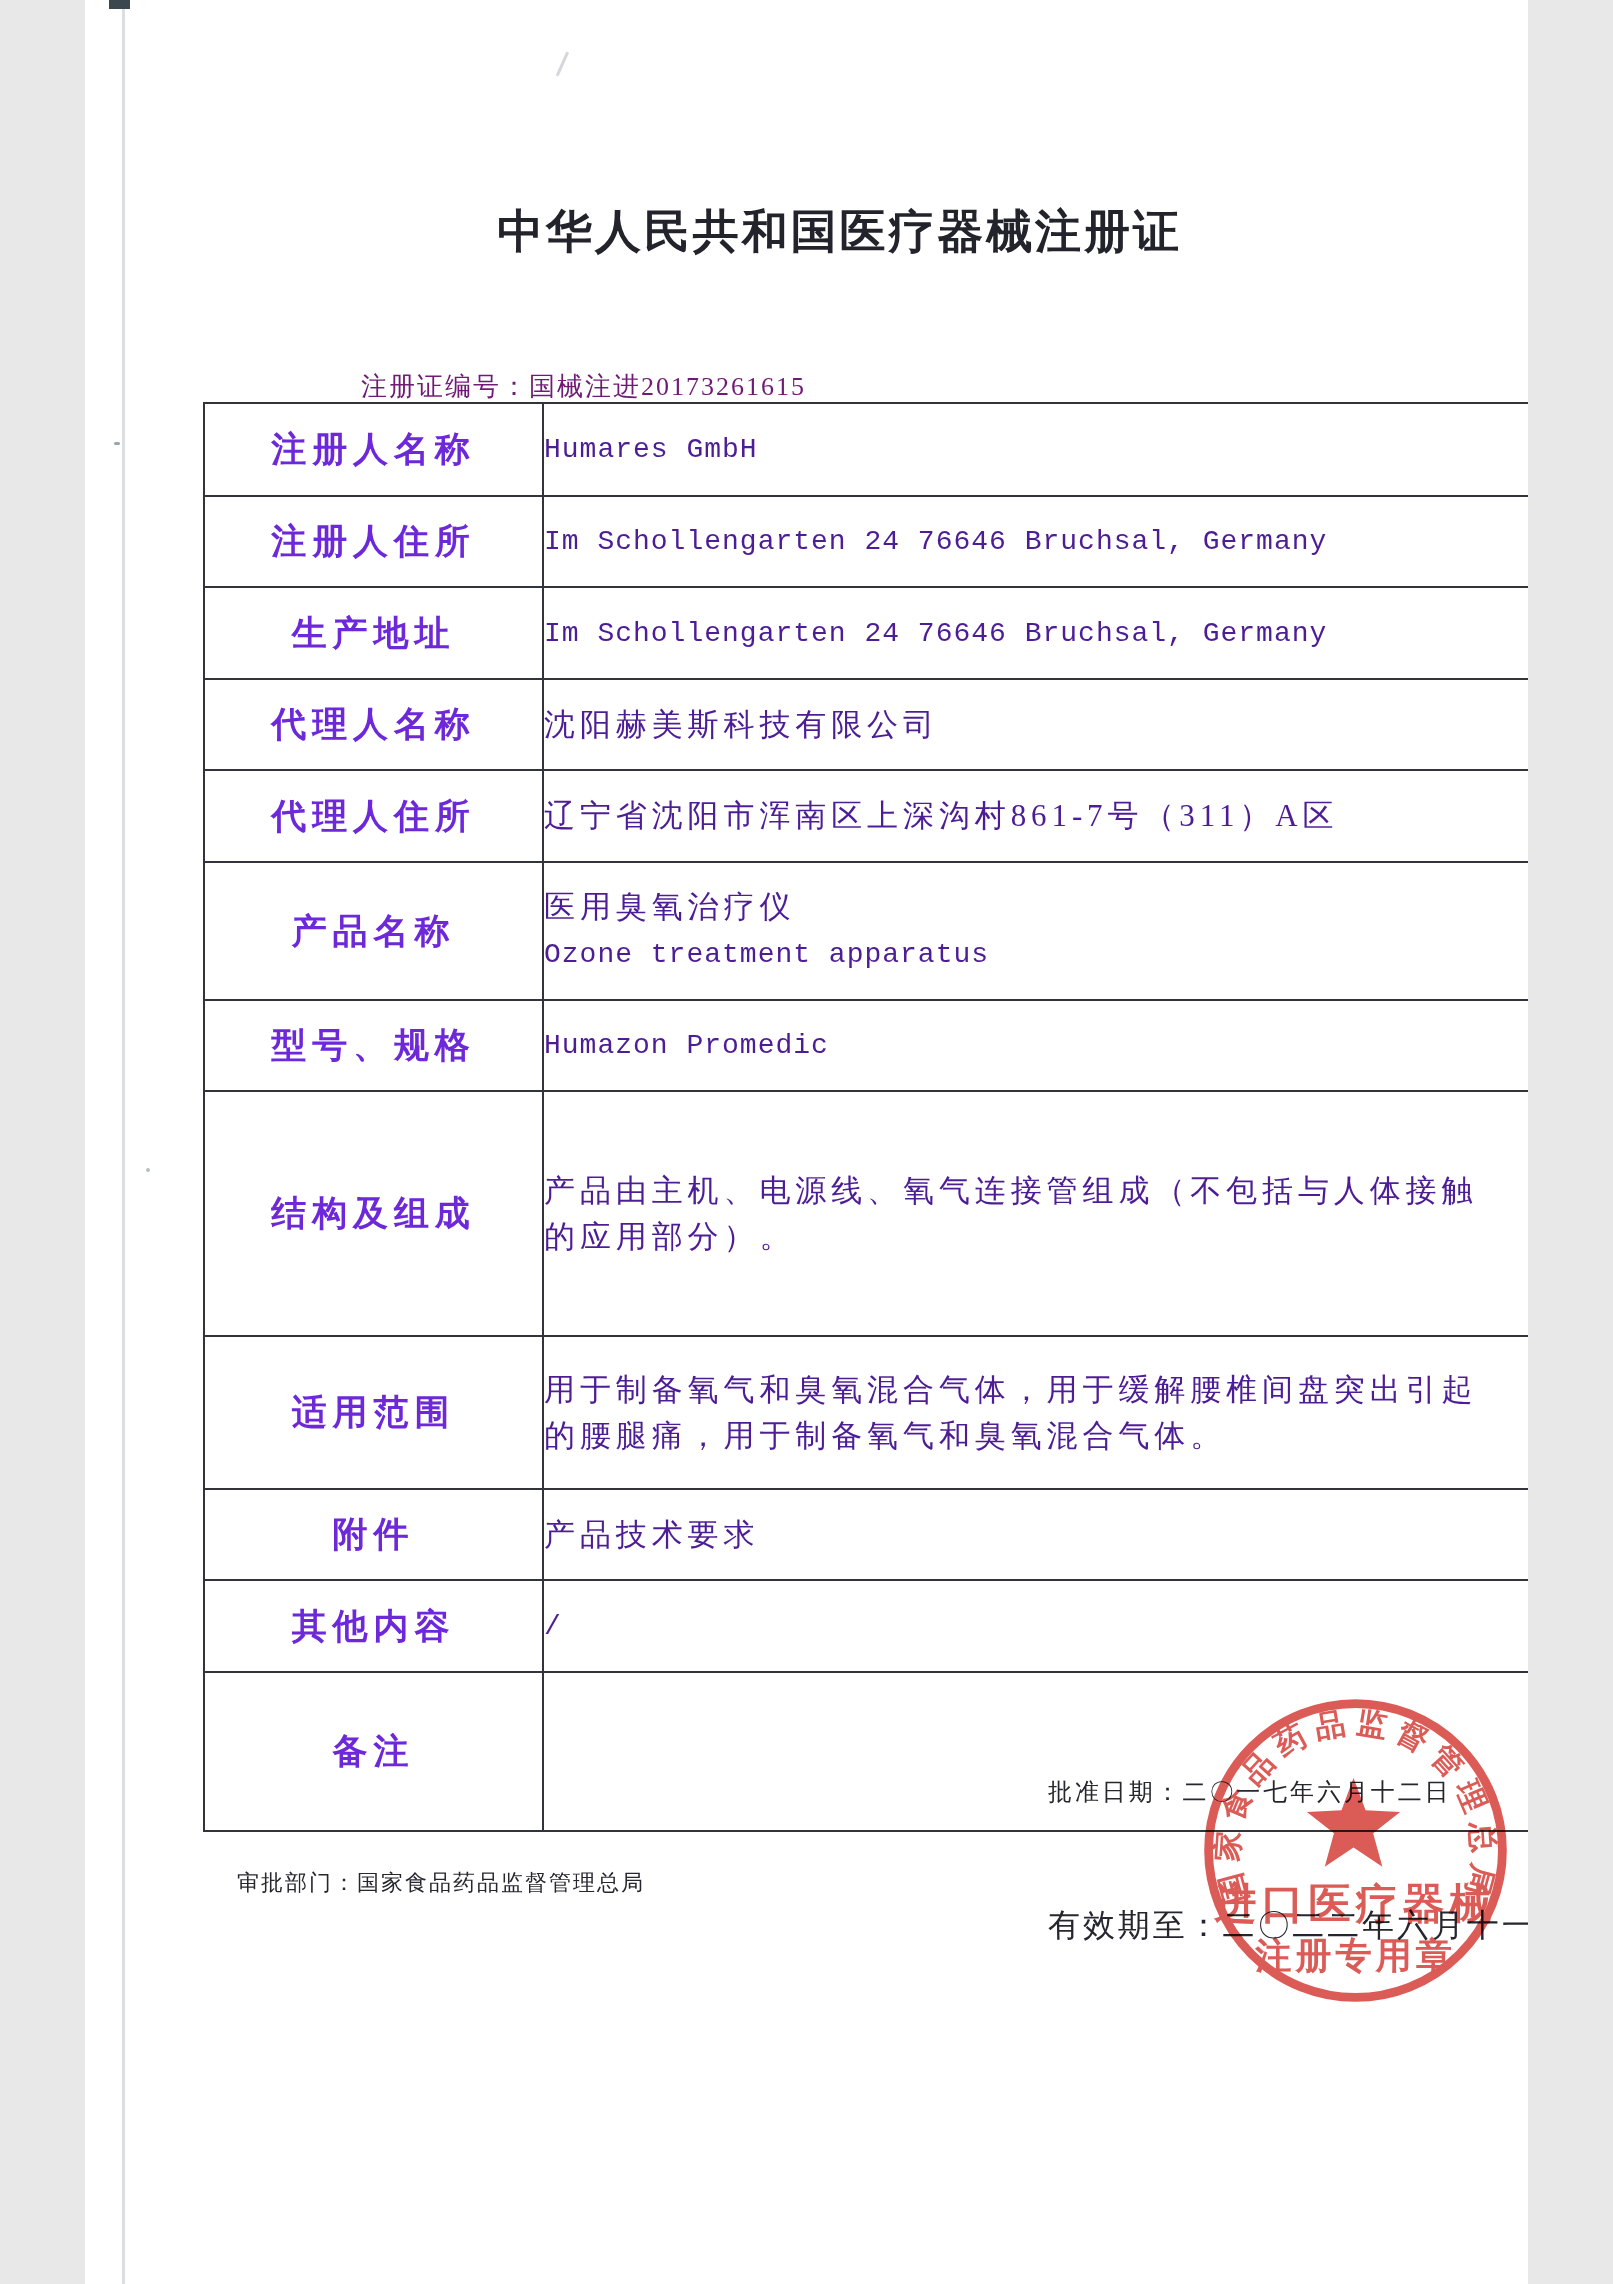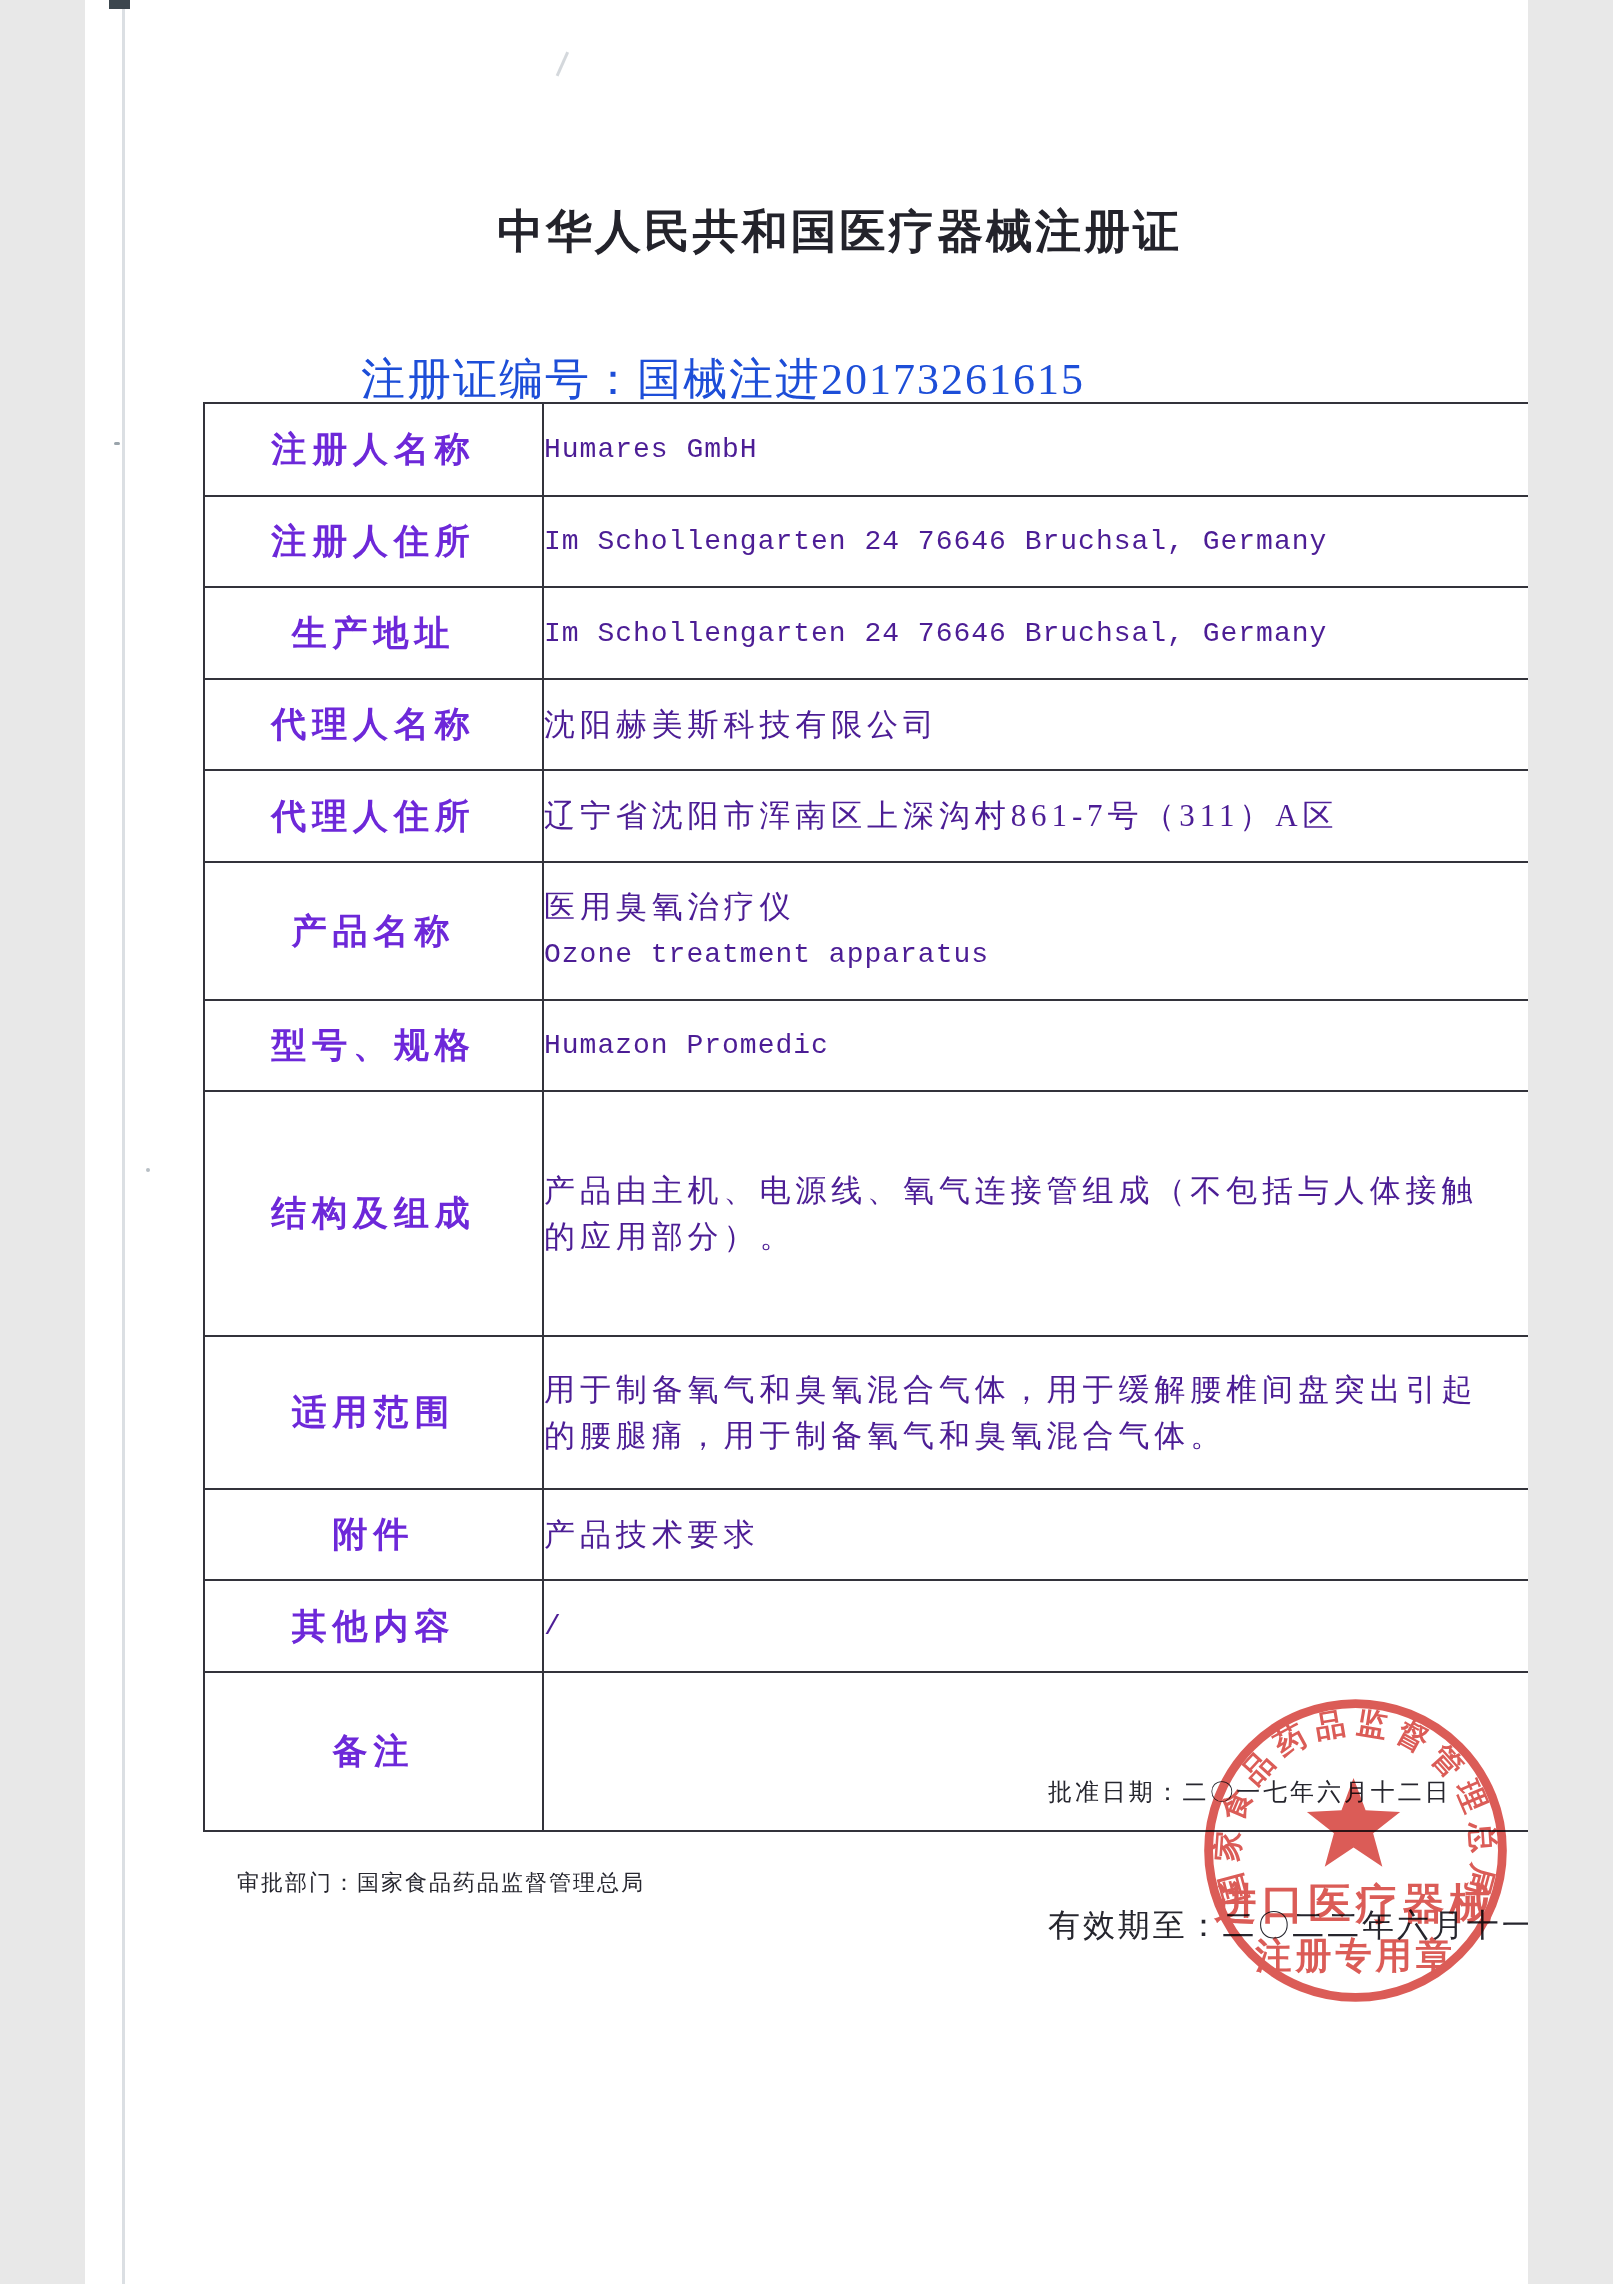--- a/index.html
+++ b/index.html
@@ -19,22 +19,22 @@
   .speck2{position:absolute;left:61px;top:1168px;width:3.9px;height:3.9px;background:#b7bfc5;border-radius:2px;}
   .smudge{position:absolute;left:476px;top:51px;width:2.9px;height:25.5px;background:#c9ced3;transform:rotate(24deg);opacity:.8;}
 
   .title{
     position:absolute;left:0;top:201px;width:1509px;
     text-align:center;
     font-size:46px;font-weight:bold;letter-spacing:2.9px;
     color:#23232b;margin:0;
   }
   .regline{
-    position:absolute;left:276px;top:350px;
-    font-size:44px;letter-spacing:2px;color:#1d4ed8;
+    position:absolute;left:276px;top:369px;
+    font-size:26px;letter-spacing:2px;color:#701a75;
     white-space:nowrap;
   }
 
   table.cert{
     position:absolute;left:118px;top:402px;
     width:1379px;
     border-collapse:collapse;
     table-layout:fixed;
   }
   table.cert,table.cert td{border:2.9px solid #33333b;}

